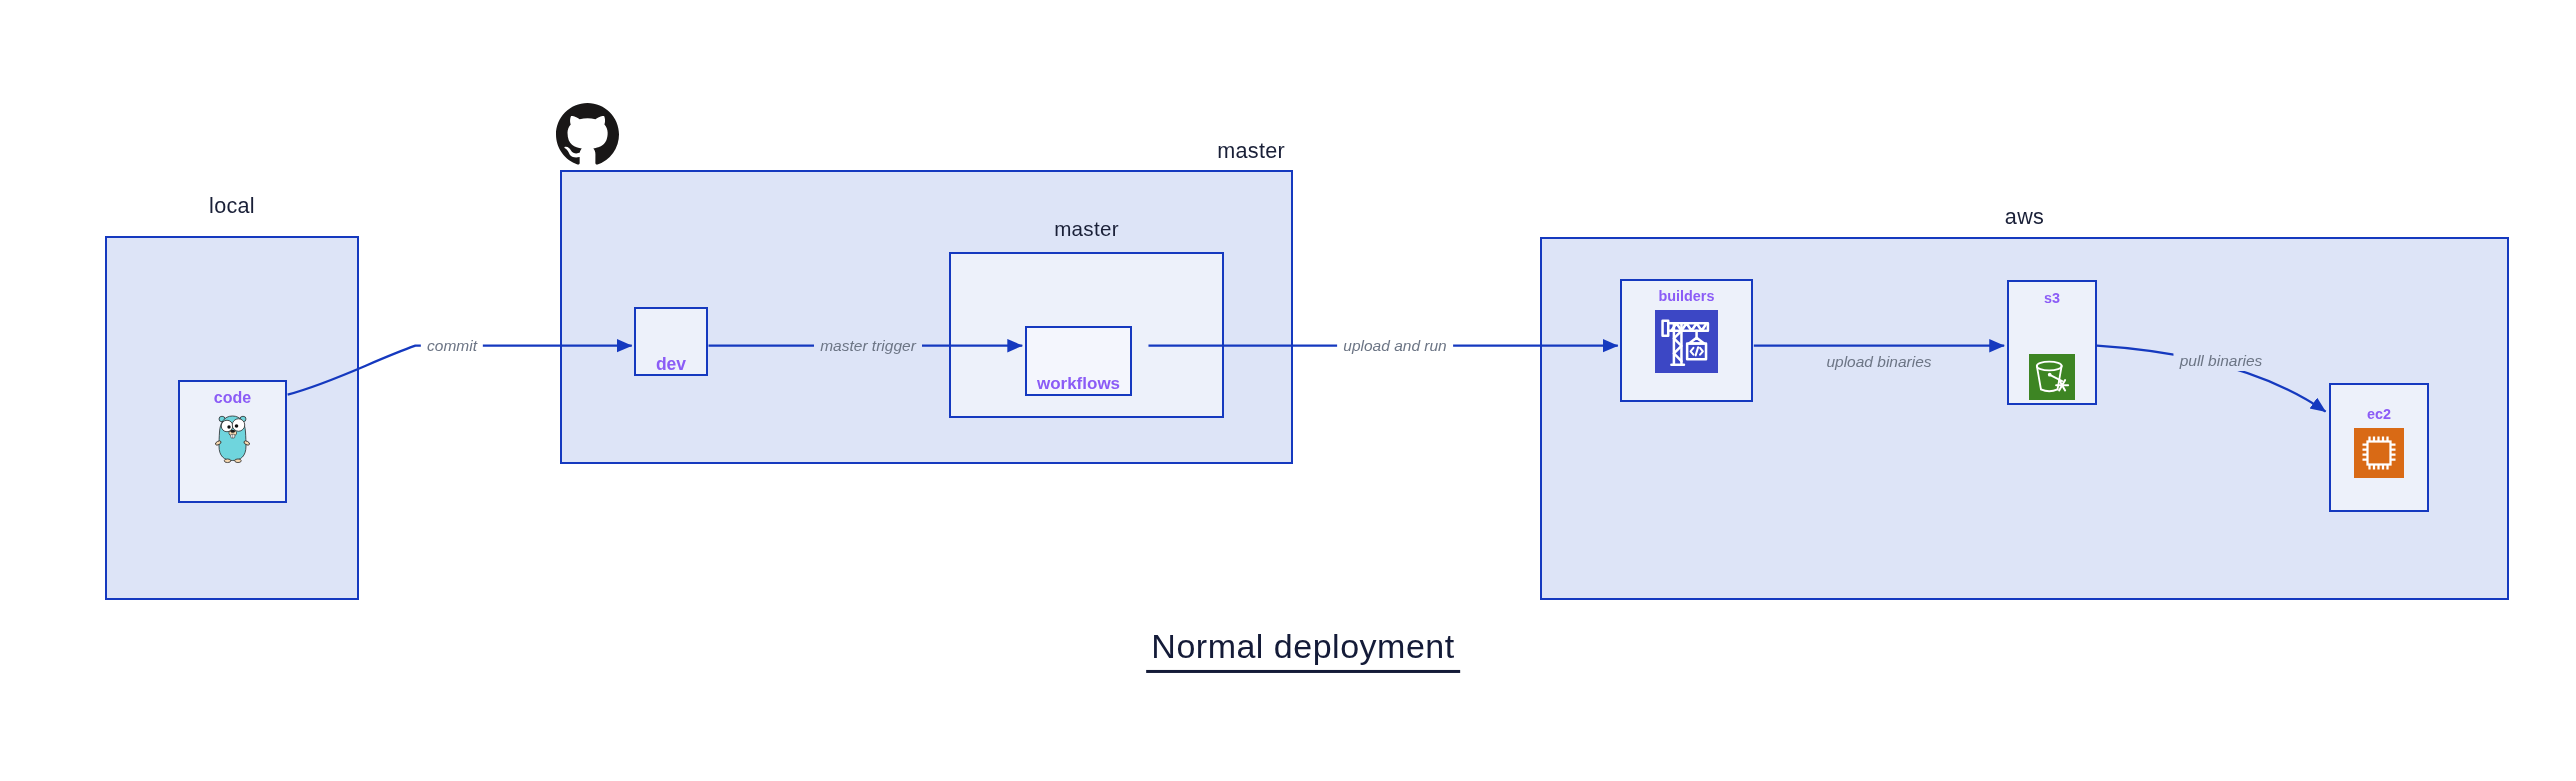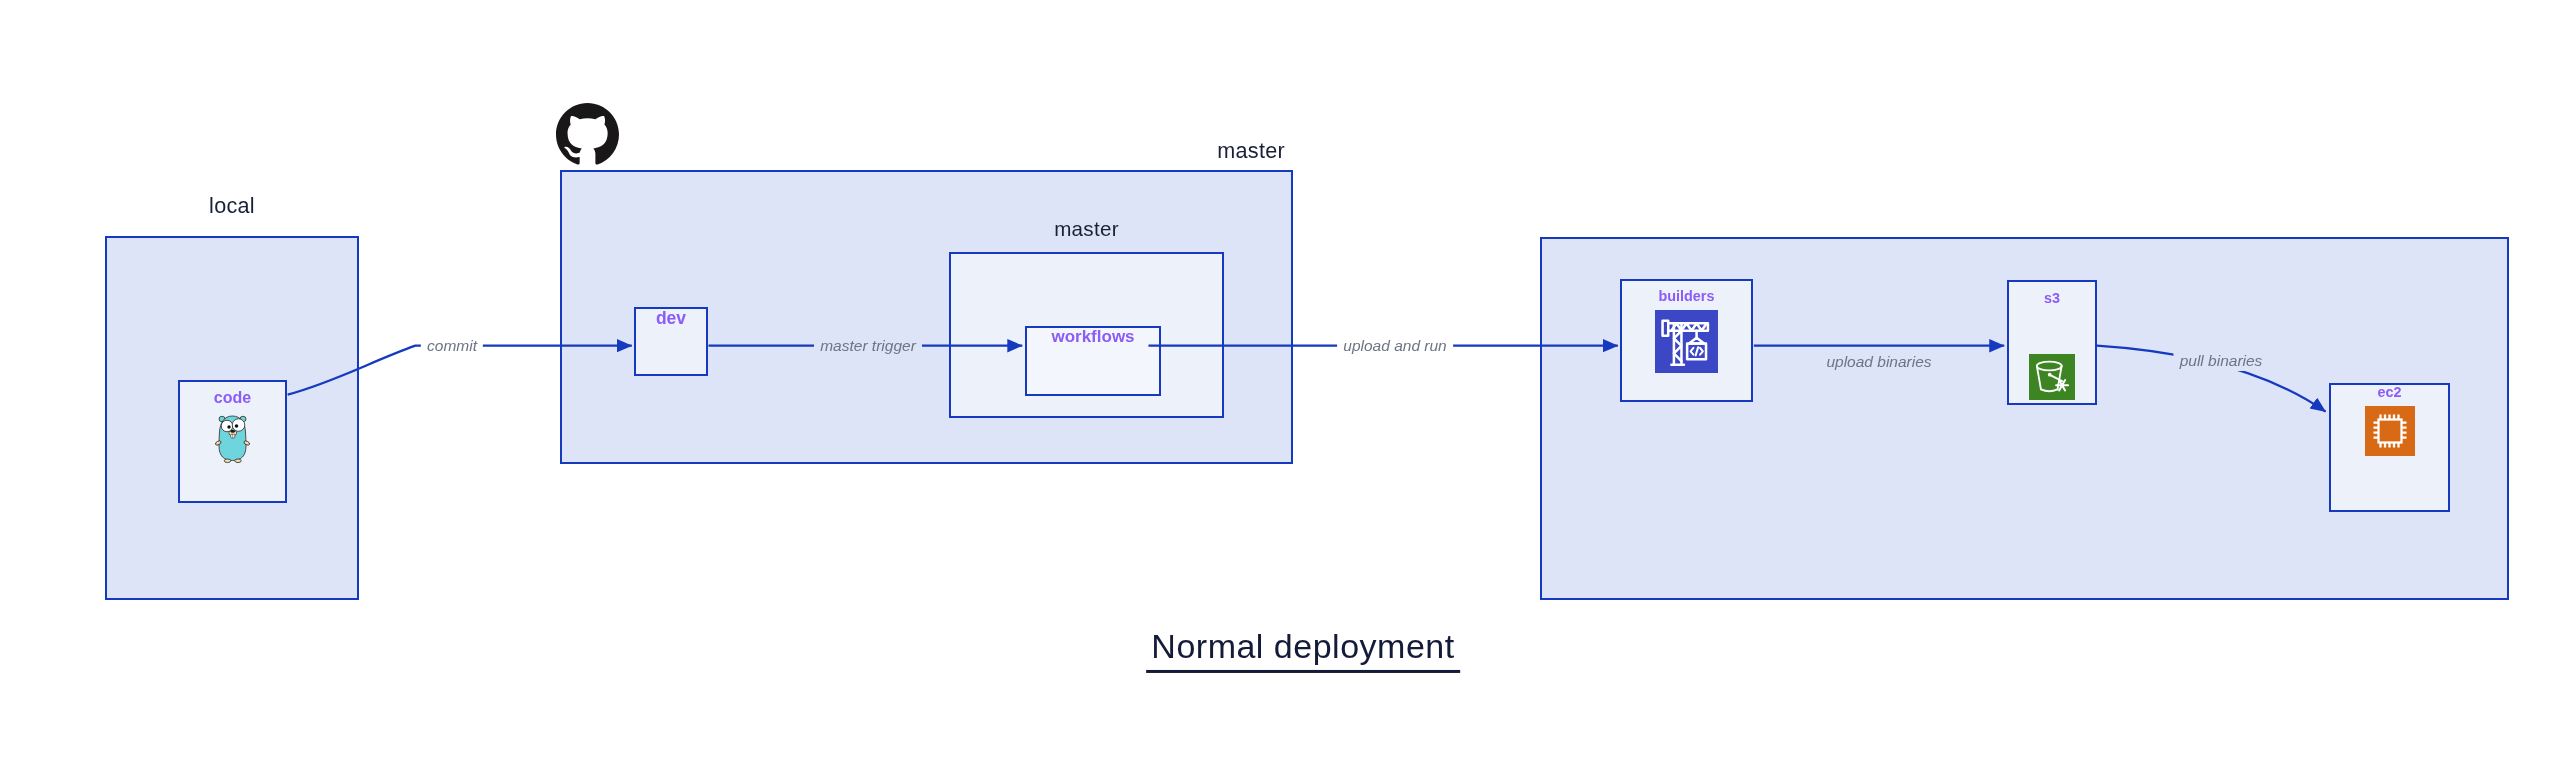--- a/index.html
+++ b/index.html
@@ -11,21 +11,21 @@
   .subgroup-box{position:absolute; background:#edf1fa; border:2.1px solid #1539BF; box-sizing:border-box;}
   .group-label{position:absolute; color:#1A2038; font-size:21.6px; letter-spacing:0.3px;}
   .center{text-align:center;}
   .right{text-align:right;}
 
   
   .node{position:absolute; background:#edf1fa; border:2.1px solid #1539BF; box-sizing:border-box;
         display:flex; flex-direction:column; align-items:center;}
   .node.lighter{background:#f4f6fd;}
   .node-label{font-weight:bold; color:#8b5cf6; font-size:16px; line-height:1.1;}
-  .v-center{justify-content:flex-start;}
+  .v-center{justify-content:flex-end;}
 
   
   .edge-label{position:absolute; transform:translate(-50%,-50%); font-style:italic; color:#6C7585;
               font-size:15.5px; padding:1px 6.2px; white-space:nowrap; z-index:6;}
   .on-white{background:#ffffff;}
   .on-lavender{background:#dde4f7;}
 
   
   .edges{position:absolute; left:0; top:0; z-index:5; pointer-events:none;}
 
@@ -45,20 +45,21 @@
 
   <div class="group-label right" style="left:560px;top:138px;width:725px;">master</div>
   <div class="group-box" style="left:560px;top:170px;width:733px;height:294px;"></div>
   <svg class="octocat" style="left:556px;top:103px;" width="63" height="63" viewBox="0 0 16 16">
     <path fill-rule="evenodd" fill="#191717" d="M8 0C3.58 0 0 3.58 0 8c0 3.54 2.29 6.53 5.47 7.59.4.07.55-.17.55-.38 0-.19-.01-.82-.01-1.49-2.01.37-2.53-.49-2.69-.94-.09-.23-.48-.94-.82-1.13-.28-.15-.68-.52-.01-.53.63-.01 1.08.58 1.23.82.72 1.21 1.87.87 2.33.66.07-.52.28-.87.51-1.07-1.78-.2-3.64-.89-3.64-3.95 0-.87.31-1.59.82-2.15-.08-.2-.36-1.02.08-2.12 0 0 .67-.21 2.2.82.64-.18 1.32-.27 2-.27s1.36.09 2 .27c1.53-1.04 2.2-.82 2.2-.82.44 1.1.16 1.92.08 2.12.51.56.82 1.27.82 2.15 0 3.07-1.87 3.75-3.65 3.95.29.25.54.73.54 1.48 0 1.07-.01 1.93-.01 2.2 0 .21.15.46.55.38A8.01 8.01 0 0 0 16 8c0-4.42-3.58-8-8-8z"></path>
   </svg>
 
   <div class="group-label center" style="left:949px;top:217px;width:275px;font-size:20.6px;">master</div>
   <div class="subgroup-box" style="left:949px;top:252px;width:275px;height:166px;"></div>
 
+  <div class="group-label center" style="left:1540px;top:204px;width:969px;">aws</div>
   <div class="group-box" style="left:1540px;top:237px;width:969px;height:363px;"></div>
 
   <div class="node" style="left:178px;top:380px;width:109px;height:123px;padding-top:7.2px;">
     <span class="node-label">code</span>
     <svg class="node-icon" width="35" height="52" viewBox="0 0 70 100">
       <g stroke="#2b2b2b" stroke-width="1.6">
         <ellipse cx="14" cy="12" rx="6" ry="5.5" fill="#6FD5DD"></ellipse>
         <ellipse cx="56" cy="12" rx="6" ry="5.5" fill="#6FD5DD"></ellipse>
         <path fill="#6FD5DD" d="M35 6 C18 6 10 20 9 38 C8.4 48 8 58 8 66 C8 86 18 95 35 95 C52 95 62 86 62 66 C62 58 61.6 48 61 38 C60 20 52 6 35 6 Z"></path>
         <ellipse cx="6.5" cy="60" rx="6" ry="3.4" fill="#F7D9B0" transform="rotate(-28 6.5 60)"></ellipse>
@@ -74,21 +75,21 @@
       <ellipse cx="35.5" cy="36.5" rx="4.4" ry="3.1" fill="#1b1b1b"></ellipse>
       <rect x="31.5" y="42.5" width="8" height="7.5" rx="2" fill="#ffffff" stroke="#2b2b2b" stroke-width="1.2"></rect>
       <line x1="35.5" y1="42.5" x2="35.5" y2="50" stroke="#2b2b2b" stroke-width="1"></line>
     </svg>
   </div>
 
   <div class="node v-center" style="left:634px;top:307px;width:74px;height:69px;">
     <span class="node-label" style="font-size:17.5px;">dev</span>
   </div>
 
-  <div class="node v-center lighter" style="left:1025px;top:326px;width:136px;height:70px;">
+  <div class="node v-center lighter" style="left:1025px;top:326px;width:107px;height:70px;">
     <span class="node-label" style="font-size:17px;">workflows</span>
   </div>
 
   <div class="node" style="left:1620px;top:279px;width:133px;height:123px;padding-top:8.2px;">
     <span class="node-label" style="font-size:14.4px;">builders</span>
     <svg class="node-icon" width="63" height="63" viewBox="0 0 100 100">
       <rect x="0" y="0" width="100" height="100" fill="#3C47C5"></rect>
       <g stroke="#ffffff" stroke-width="4" fill="none" stroke-linecap="round" stroke-linejoin="round">
         <rect x="12" y="17" width="9" height="24"></rect>
         <path d="M22 21 L84 21 M22 33 L84 33 M84 21 L84 33"></path>
@@ -120,21 +121,21 @@
       </g>
       <circle cx="45" cy="45" r="4" fill="#ffffff"></circle>
       <g stroke="#ffffff" stroke-width="4.4" stroke-linecap="round">
         <line x1="59" y1="68" x2="85" y2="68"></line>
         <line x1="65.5" y1="56.7" x2="78.5" y2="79.3"></line>
         <line x1="65.5" y1="79.3" x2="78.5" y2="56.7"></line>
       </g>
     </svg>
   </div>
 
-  <div class="node" style="left:2329px;top:383px;width:121px;height:129px;padding-top:0;">
+  <div class="node" style="left:2329px;top:383px;width:100px;height:129px;padding-top:22px;">
     <span class="node-label" style="font-size:14.4px;">ec2</span>
     <svg class="node-icon" width="50" height="50" viewBox="0 0 100 100">
       <rect x="0" y="0" width="100" height="100" fill="#D96A15"></rect>
       <rect x="27" y="27" width="46" height="46" fill="none" stroke="#ffffff" stroke-width="4.5"></rect>
       <g stroke="#ffffff" stroke-width="4.5">
         <path d="M31 17 V27 M40 17 V27 M49 17 V27 M58 17 V27 M67 17 V27"></path>
         <path d="M31 73 V83 M40 73 V83 M49 73 V83 M58 73 V83 M67 73 V83"></path>
         <path d="M17 33 H27 M17 43 H27 M17 53 H27 M17 63 H27"></path>
         <path d="M73 33 H83 M73 43 H83 M73 53 H83 M73 63 H83"></path>
       </g>

